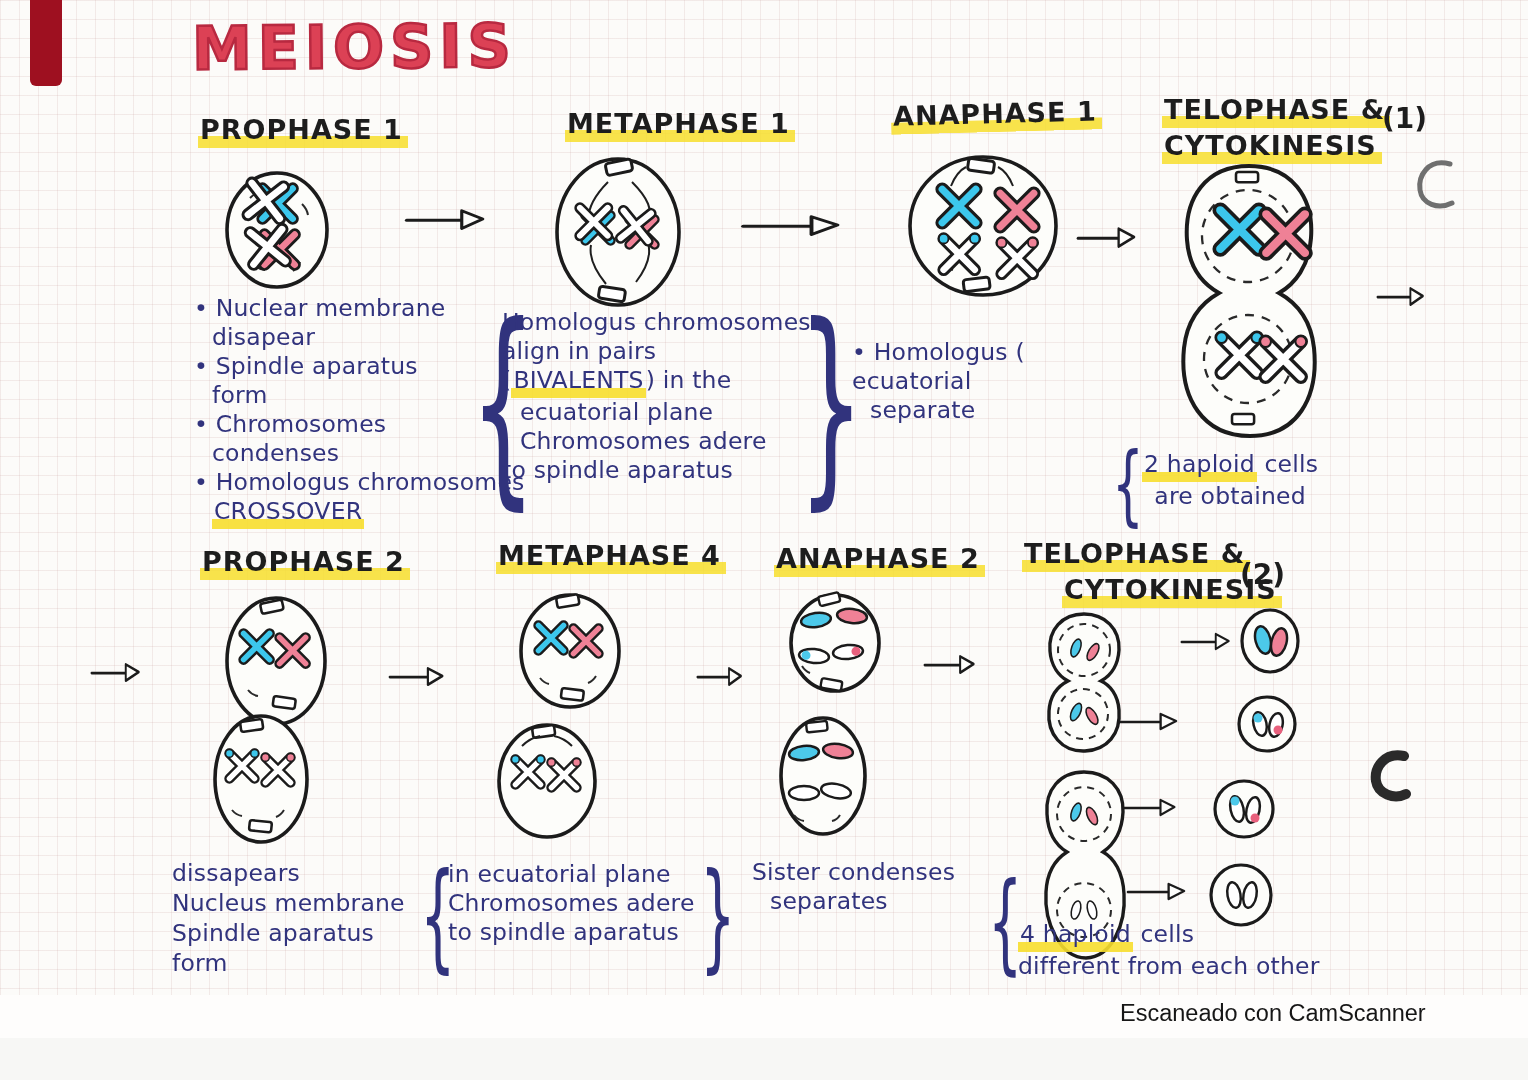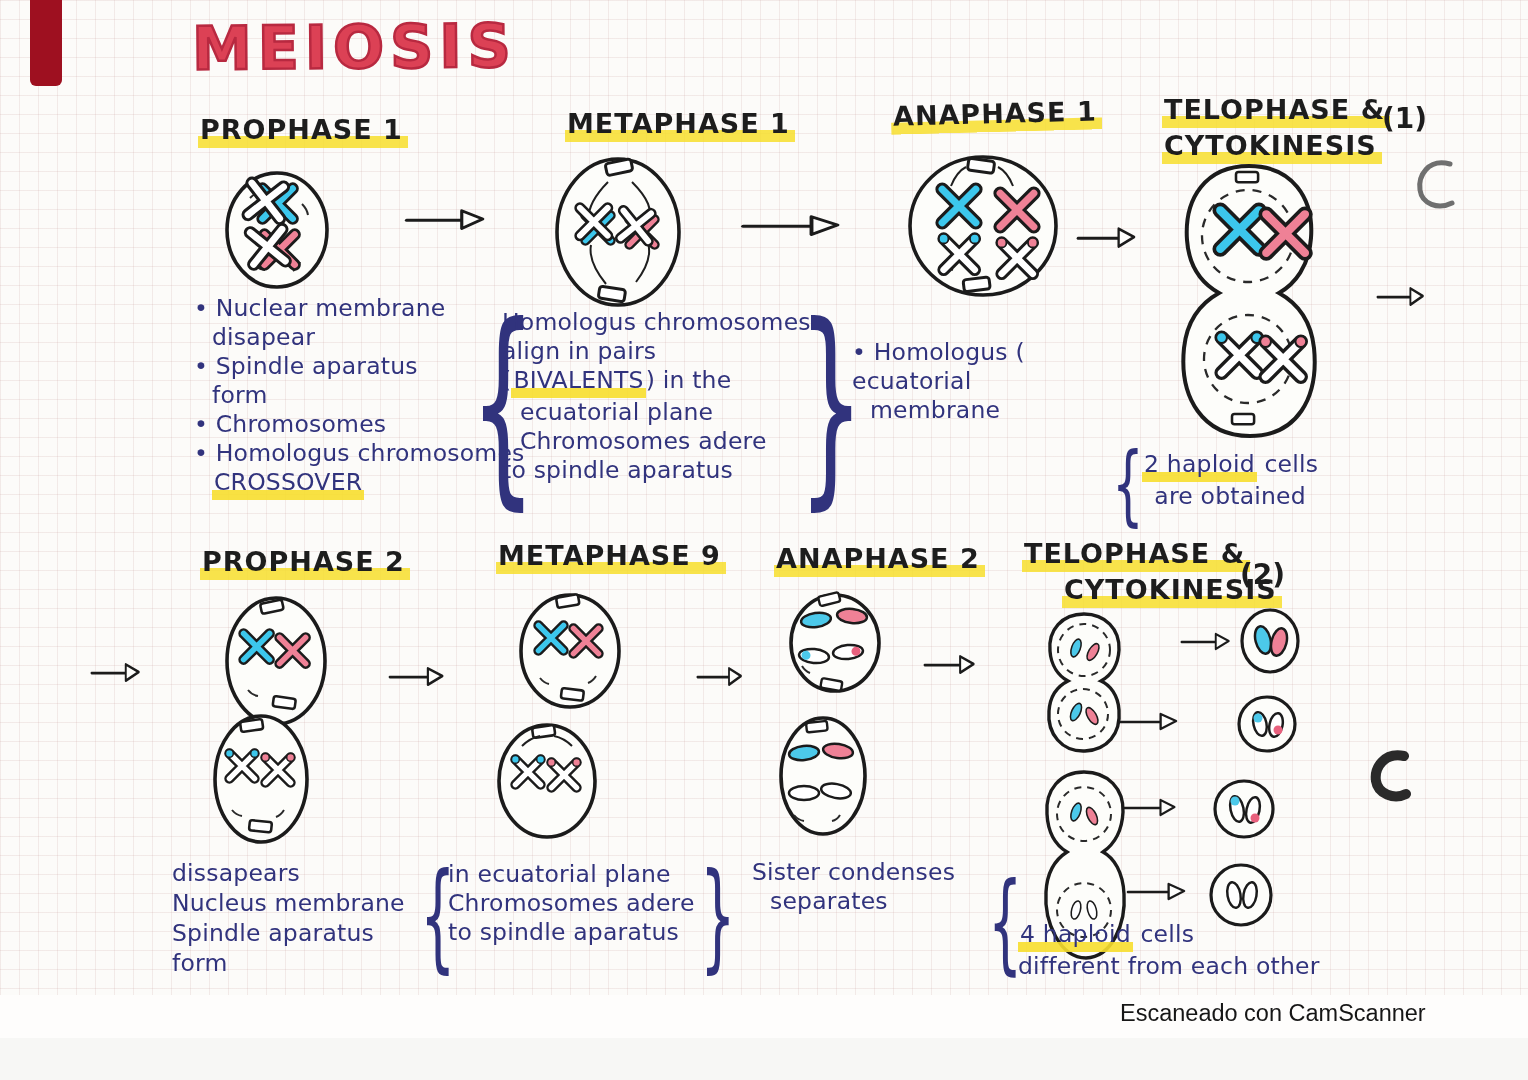--- a/index.html
+++ b/index.html
@@ -175,49 +175,50 @@
   <svg class="abs" style="left:1410px;top:156px;" width="52" height="58" viewBox="0 0 52 58">
     <path d="M40 8 C 18 2 8 20 10 34 C 12 48 28 54 42 47" stroke="#6f6f6f" stroke-width="5" fill="none" stroke-linecap="round"></path>
   </svg>
 
   <div class="abs note" style="left:194px;top:294px;">
     <div>• Nuclear membrane</div>
     <div class="ind">disapear</div>
     <div>• Spindle aparatus</div>
     <div class="ind">form</div>
     <div>• Chromosomes</div>
+    <div class="ind">condenses</div>
     <div>• Homologus chromosomes</div>
     <div class="ind"><span class="hlw">CROSSOVER</span></div>
   </div>
 
   <div class="abs brace" style="left:470px;top:298px;font-size:104px;transform:scaleY(2.05);">{</div>
   <div class="abs note" style="left:502px;top:308px;">
     <div>Homologus chromosomes</div>
     <div>align in pairs</div>
     <div><span>(</span><span class="hlw">BIVALENTS</span><span>) in the</span></div>
     <div class="ind">ecuatorial plane</div>
     <div class="ind">Chromosomes adere</div>
     <div>to spindle aparatus</div>
   </div>
   <div class="abs brace" style="left:798px;top:298px;font-size:104px;transform:scaleY(2.05);">}</div>
 
   <div class="abs note" style="left:852px;top:338px;">
     <div>• Homologus (</div>
     <div>ecuatorial</div>
-    <div class="ind">membrane</div>
+    <div class="ind">separate</div>
   </div>
 
   <div class="abs brace" style="left:1112px;top:440px;font-size:50px;transform:scaleY(1.75);">{</div>
   <div class="abs note" style="left:1142px;top:450px;text-align:center;">
     <div><span class="hlw">2 haploid</span><span> cells</span></div>
     <div>are obtained</div>
   </div>
 
   <div class="abs hdr" style="left:200px;top:546px;"><span class="hl-under">PROPHASE 2</span></div>
-  <div class="abs hdr" style="left:496px;top:540px;"><span class="hl-under">METAPHASE 9</span></div>
+  <div class="abs hdr" style="left:496px;top:540px;"><span class="hl-under">METAPHASE 4</span></div>
   <div class="abs hdr" style="left:774px;top:543px;"><span class="hl-under">ANAPHASE 2</span></div>
   <div class="abs hdr" style="left:1022px;top:538px;">
     <div><span class="hl-under">TELOPHASE &amp;</span></div>
     <div style="margin-top:2px;padding-left:40px;"><span class="hl-under">CYTOKINESIS</span></div>
   </div>
   <div class="abs num" style="left:1240px;top:558px;">(2)</div>
 
   <svg class="abs" style="left:90px;top:660px;" width="52" height="24" viewBox="0 0 64 22" preserveAspectRatio="none">
     <path class="ak" d="M2 12 H46"></path>
       <path class="ah" d="M44 4 60 11 44 19 Z"></path>

